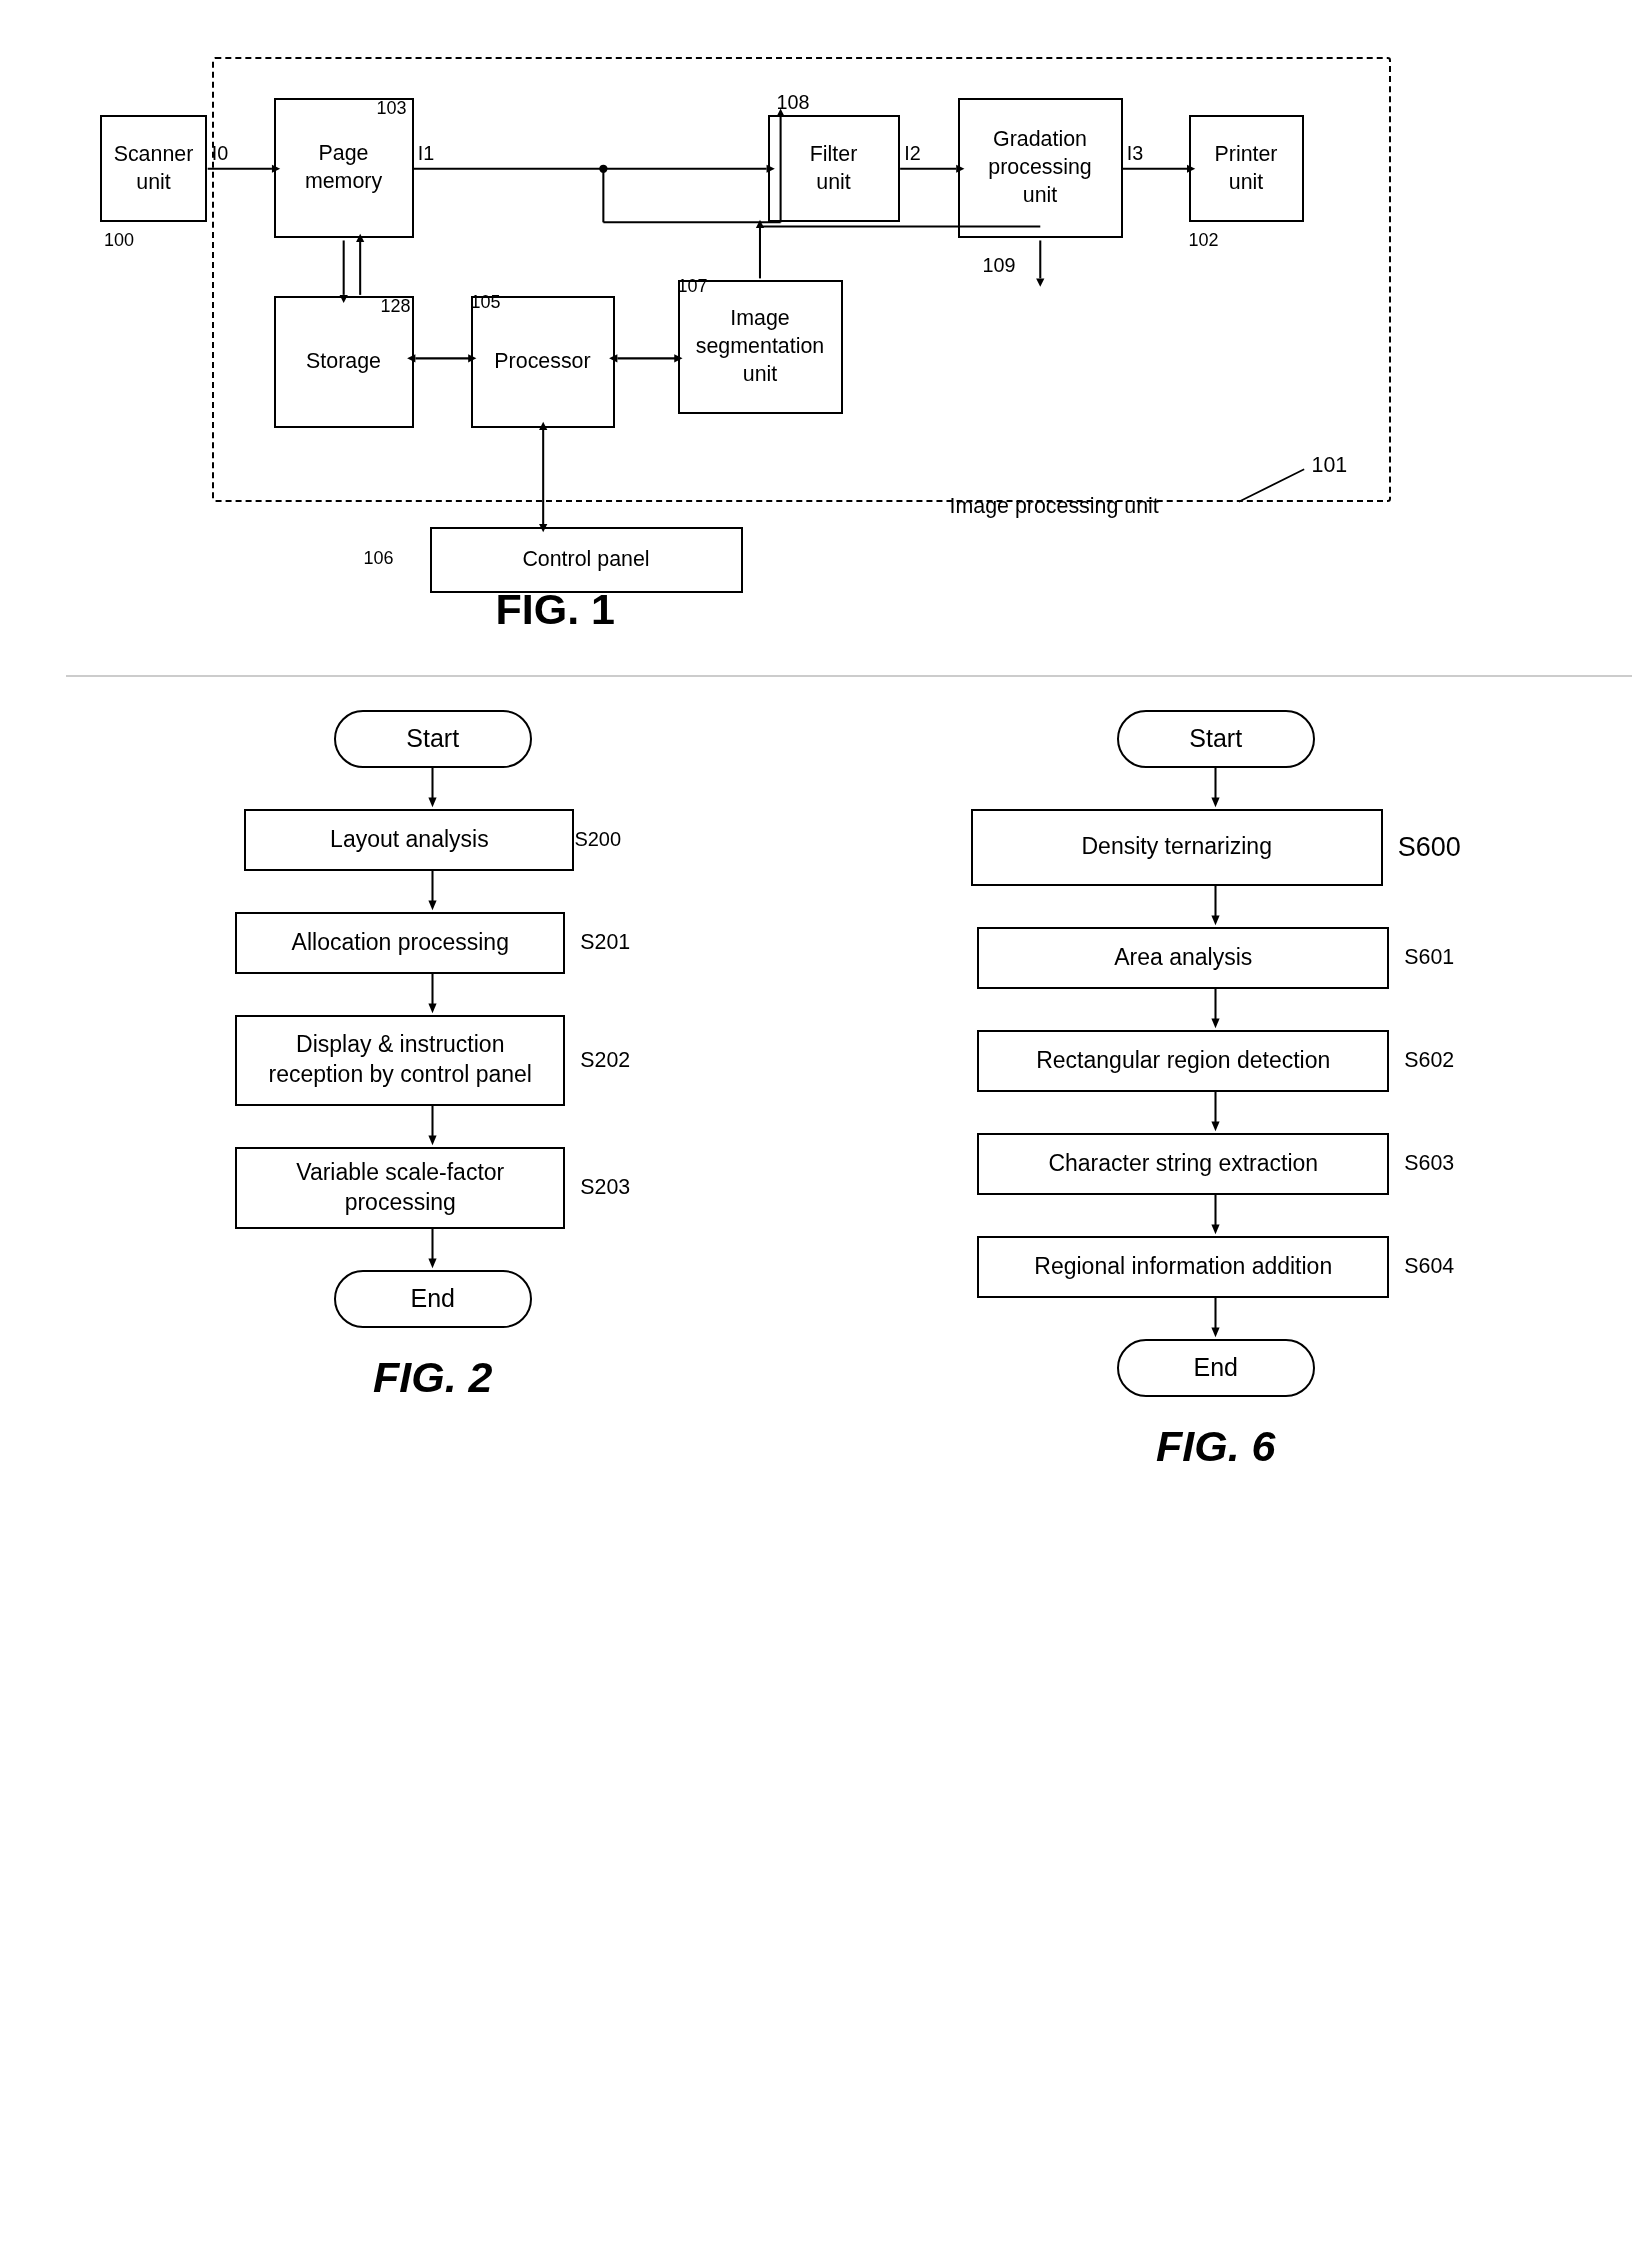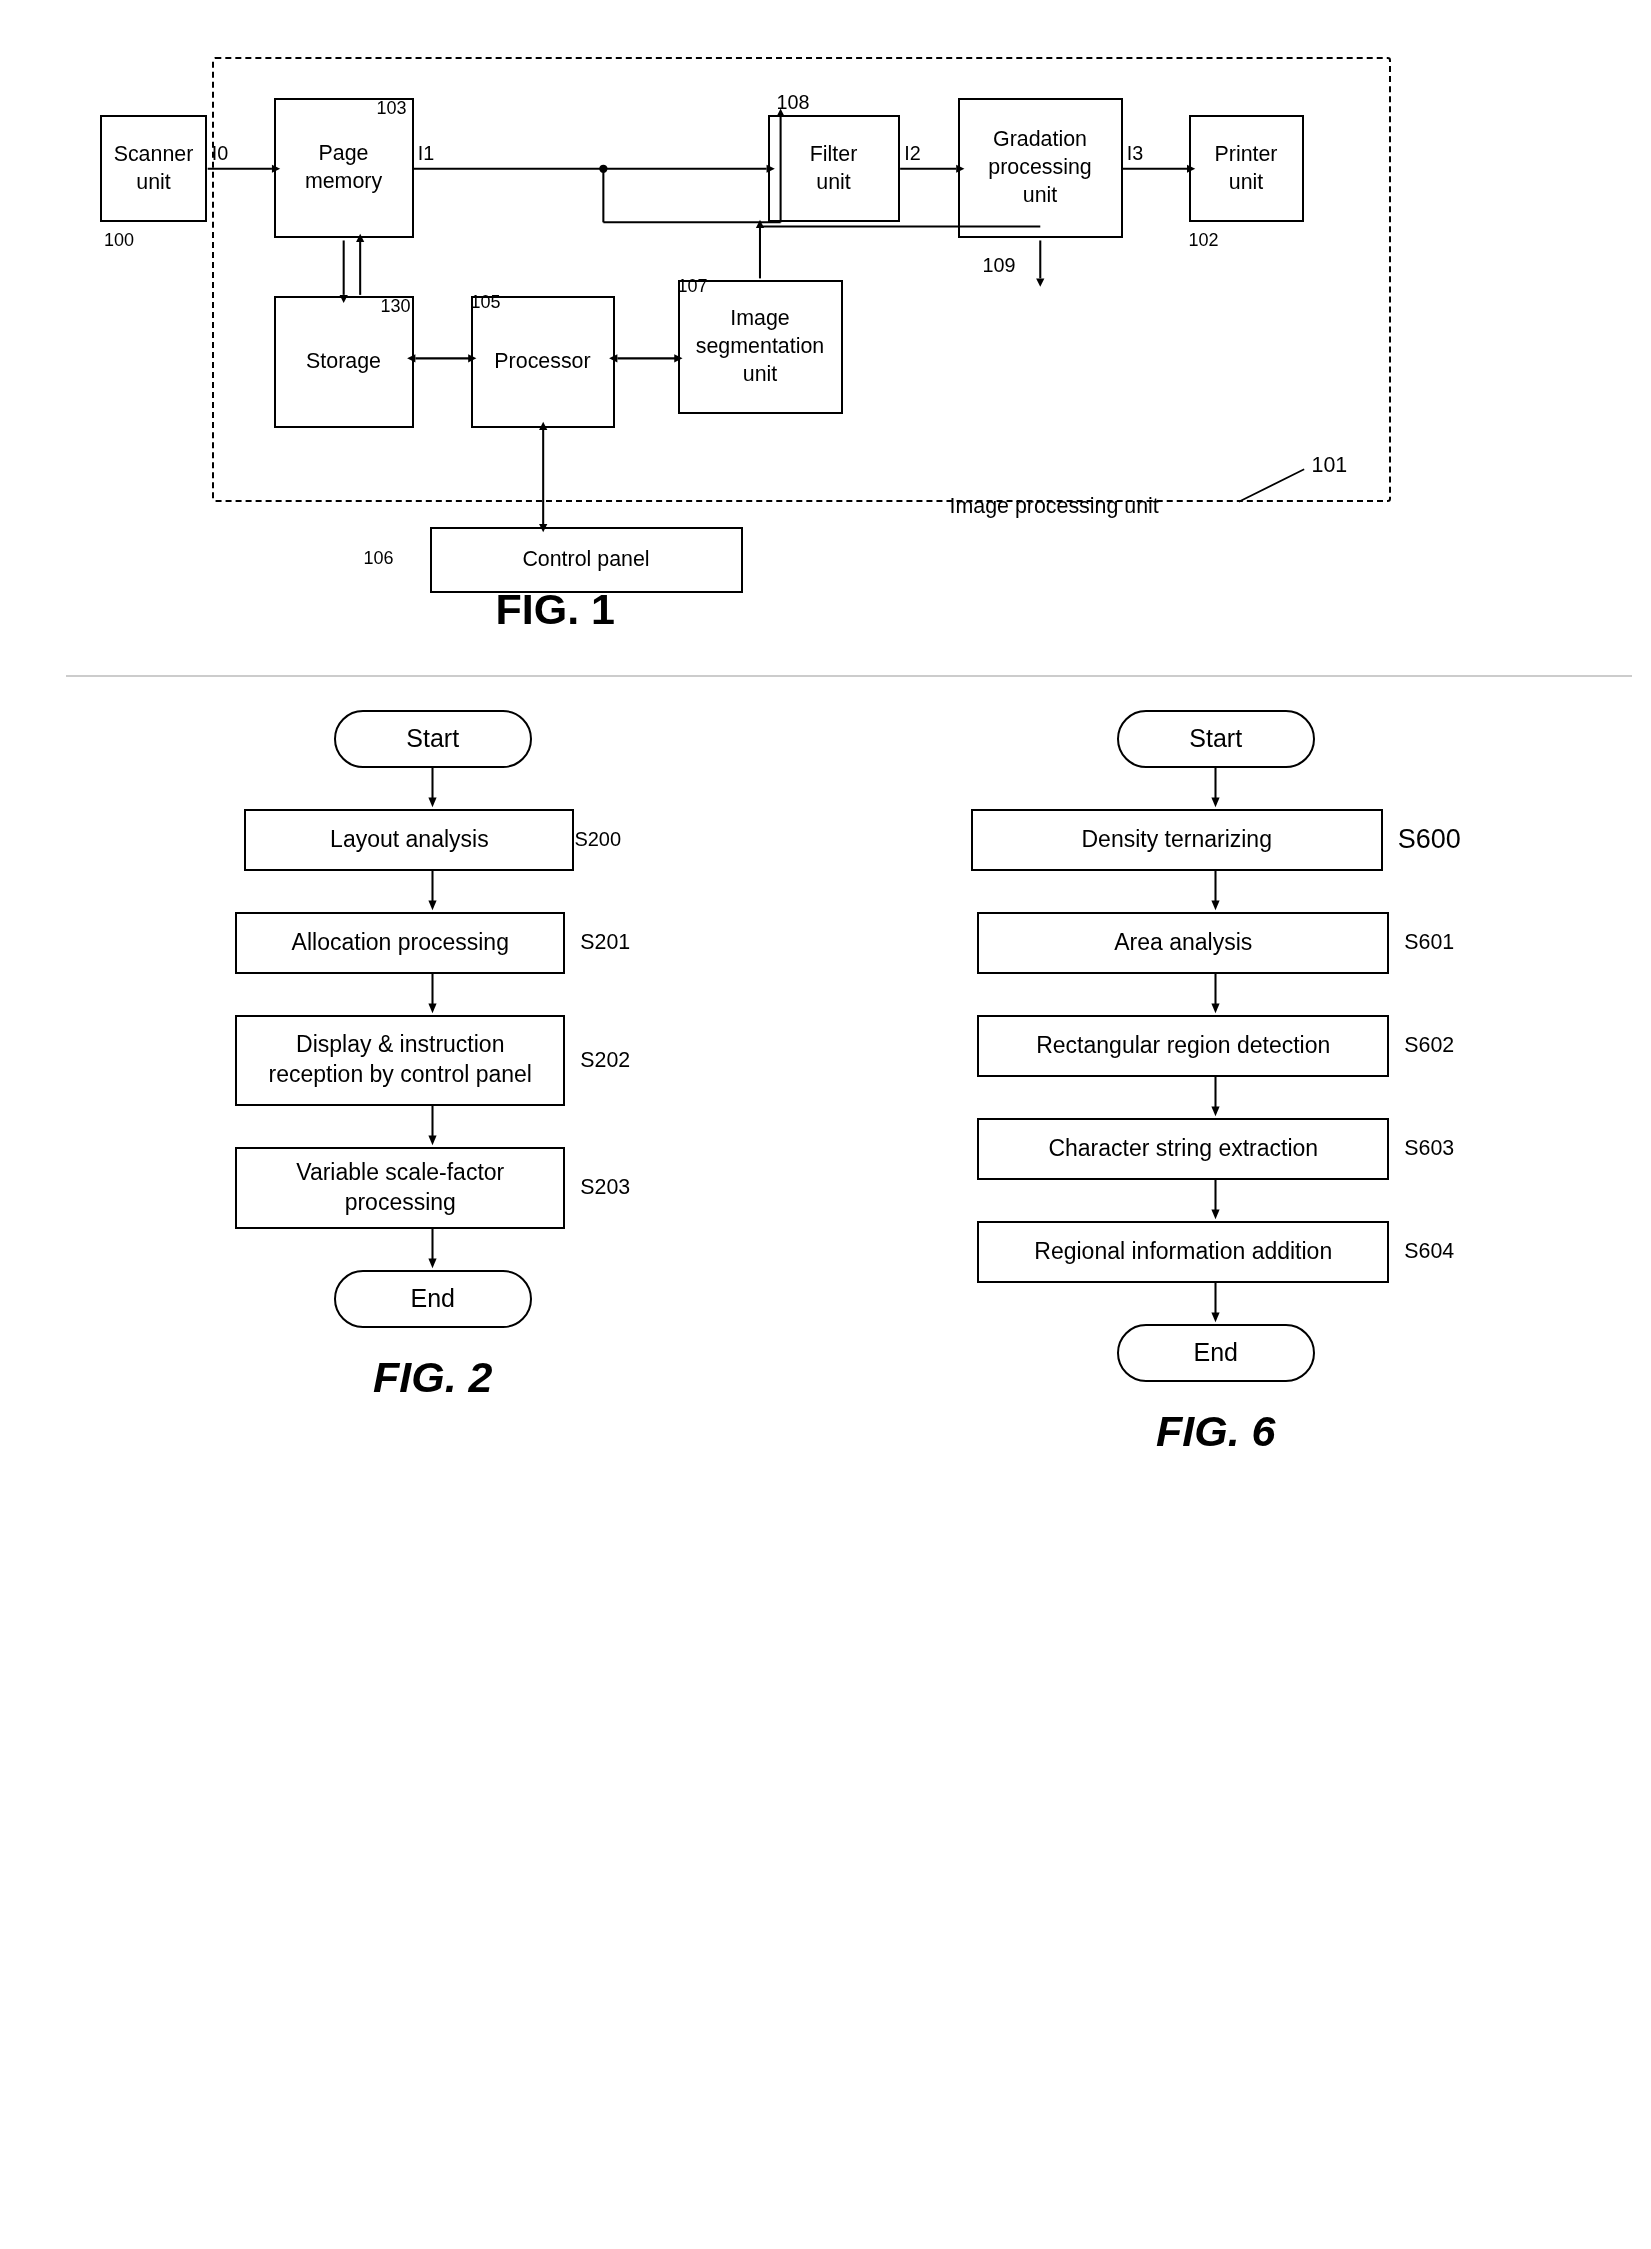--- a/index.html
+++ b/index.html
@@ -141,21 +141,21 @@
 
     <div class="block-box" style="left:1105px; top:66px; width:115px; height:107px;">
       <span style="white-space:pre-line;">Printer
 unit</span>
     </div>
     <span class="label-small" style="left:1105px; top:181px;">102</span>
 
     <div class="block-box" style="left:190px; top:247px; width:140px; height:132px;">
       <span>Storage</span>
     </div>
-    <span class="label-small" style="left:297px; top:247px;">130</span>
+    <span class="label-small" style="left:297px; top:247px;">128</span>
 
     <div class="block-box" style="left:387px; top:247px; width:144px; height:132px;">
       <span>Processor</span>
     </div>
     <span class="label-small" style="left:387px; top:243px;">105</span>
 
     <div class="block-box" style="left:594px; top:231px; width:165px; height:134px;">
       <span style="white-space:pre-line;">Image
 segmentation
 unit</span>
@@ -304,21 +304,21 @@
         <div class="fc-oval" style="width:198px; height:58px;">
           <span>Start</span>
         </div>
       </div>
       <svg width="33" height="41" viewBox="0 0 40 50">
           <line x1="20" y1="0" x2="20" y2="38" stroke="#000" stroke-width="2.5"></line>
           <polygon points="15,36 20,48 25,36" fill="#000"></polygon>
         </svg>
 
       <div style="position:relative; display:flex; align-items:center;">
-        <div class="fc-rect" style="width:412px; height:62px;">
+        <div class="fc-rect" style="width:412px; height:77px;">
           <span>Density ternarizing</span>
         </div>
         <span style="font-size:27px; margin-left:15px; white-space:nowrap;">S600</span>
       </div>
       <svg width="33" height="41" viewBox="0 0 40 50">
           <line x1="20" y1="0" x2="20" y2="38" stroke="#000" stroke-width="2.5"></line>
           <polygon points="15,36 20,48 25,36" fill="#000"></polygon>
         </svg>
 
       <div style="position:relative; display:flex; align-items:center;">

